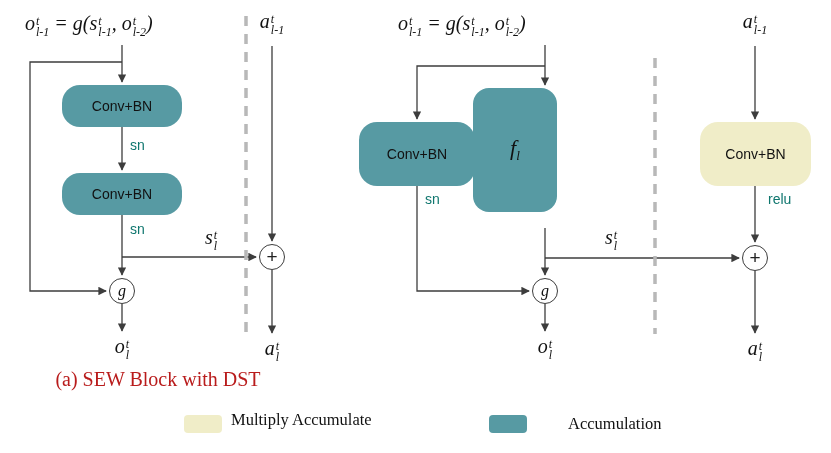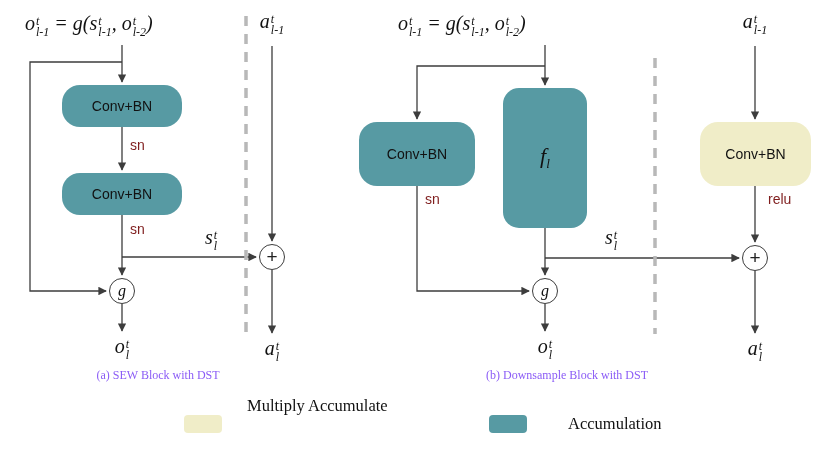--- a/index.html
+++ b/index.html
@@ -11,36 +11,36 @@
   }
   .figure > div { position: absolute; }
   .wires { position: absolute; left: 0; top: 0; }
   .wire { fill: none; stroke: #3d3d3d; stroke-width: 1.3; }
   .divider { stroke: #b8b8b8; stroke-width: 3.5; stroke-dasharray: 10 8; fill: none; }
 
   .block { display: flex; align-items: center; justify-content: center; border-radius: 18px; }
   .block.big-rounded { border-radius: 16px; }
   .block-label { font-family: "Liberation Sans", sans-serif; font-size: 14px; color: #111; }
 
-  .sn-label { font-family: "Liberation Sans", sans-serif; font-size: 14px; color: #7f1d1d; }
+  .sn-label { font-family: "Liberation Sans", sans-serif; font-size: 14px; color: #0f766e; }
 
   .op-circle {
     width: 26px; height: 26px; border: 1.4px solid #3d3d3d; border-radius: 50%;
     background: #fff; display: flex; align-items: center; justify-content: center;
   }
   .g-label { font-size: 16px; font-style: italic; color: #111; }
   .plus-label { font-family: "Liberation Sans", sans-serif; font-size: 19px; line-height: 1; color: #222; margin-top: -2px; }
 
   .math { font-style: italic; color: #111; white-space: nowrap; }
   .formula { font-size: 20px; margin-left: 8px; }
   .var { font-size: 20px; }
   .f-label { font-size: 22px; }
   .centered { transform: translateX(-50%); }
 
-  .caption { font-size: 12px; color: #8b5cf6; white-space: nowrap; }
+  .caption { font-size: 20px; color: #b91c1c; white-space: nowrap; }
   .legend-swatch { width: 38px; height: 18px; border-radius: 4px; }
   .legend-label { font-size: 16.5px; color: #111; white-space: nowrap; }
 
   .scripts { display: inline-block; vertical-align: -0.5em; font-size: 60%; line-height: 0.95; text-align: left; margin-left: 1px; font-style: italic; }
   .scripts .ssup, .scripts .ssub { display: block; }
   .math sub { font-size: 60%; }
 </style>
 </head>
 <body>
 
@@ -104,21 +104,21 @@
 
   <div class="caption centered" style="left:158px; top:368px;">(a) SEW Block with DST</div>
 
   <div class="math formula" style="left:390px; top:12px;">o<span class="scripts"><span class="ssup">t</span><span class="ssub">l-1</span></span> = g(s<span class="scripts"><span class="ssup">t</span><span class="ssub">l-1</span></span>, o<span class="scripts"><span class="ssup">t</span><span class="ssub">l-2</span></span>)</div>
 
   <div class="block" style="left: 359px; top: 122px; width: 116px; height: 64px; background: rgb(87, 154, 163);">
     <span class="block-label">Conv+BN</span>
   </div>
   <div class="sn-label" style="left:425px; top:191px;">sn</div>
 
-  <div class="block big-rounded" style="left: 503px; top: 88px; width: 84px; height: 140px; background: rgb(87, 154, 163);">
+  <div class="block big-rounded" style="left: 473px; top: 88px; width: 84px; height: 124px; background: rgb(87, 154, 163);">
     <span class="math f-label">f<sub>l</sub></span>
   </div>
 
   <div class="op-circle" style="left:532px; top:278px;">
     <span class="g-label">g</span>
   </div>
 
   <div class="math var" style="left:605px; top:226px;">s<span class="scripts"><span class="ssup">t</span><span class="ssub">l</span></span></div>
   <div class="math var centered" style="left:545px; top:335px;">o<span class="scripts"><span class="ssup">t</span><span class="ssub">l</span></span></div>
 
@@ -126,20 +126,19 @@
   <div class="block" style="left: 700px; top: 122px; width: 111px; height: 64px; background: rgb(240, 237, 200);">
     <span class="block-label">Conv+BN</span>
   </div>
   <div class="sn-label" style="left:768px; top:191px;">relu</div>
 
   <div class="op-circle" style="left:742px; top:245px;">
     <span class="plus-label">+</span>
   </div>
   <div class="math var centered" style="left:755px; top:337px;">a<span class="scripts"><span class="ssup">t</span><span class="ssub">l</span></span></div>
 
-  <div class="caption centered" style="left:567px; top:368px;">(b) Downsample Block with DST</div>
 
   <div class="legend-swatch" style="left: 184px; top: 415px; background: rgb(240, 237, 200);"></div>
-  <div class="legend-label" style="left:231px; top:396px;margin-left:16px;">Multiply Accumulate</div>
+  <div class="legend-label" style="left:231px; top:410px;">Multiply Accumulate</div>
   <div class="legend-swatch" style="left: 489px; top: 415px; background: rgb(87, 154, 163);"></div>
   <div class="legend-label" style="left:536px; top:414px;margin-left:32px;">Accumulation</div>
 
 </div>
 
 </body></html>

